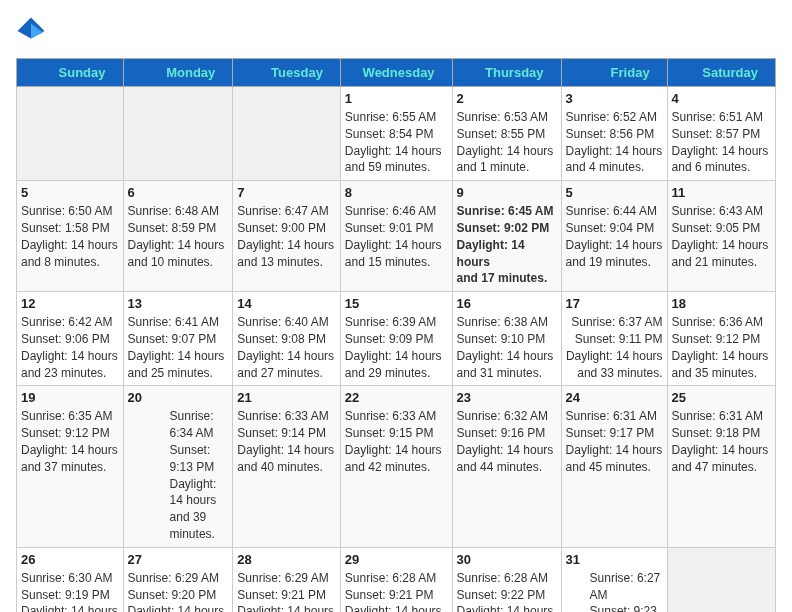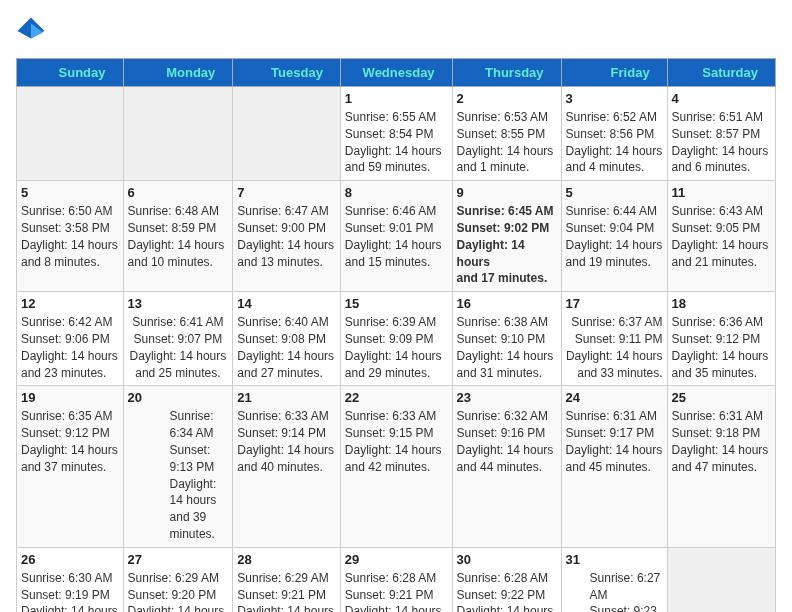--- a/index.html
+++ b/index.html
@@ -145,21 +145,21 @@
           <div class="day-info" style="white-space: pre-line;">Sunrise: 6:51 AM
 Sunset: 8:57 PM
 Daylight: 14 hours
 and 6 minutes.</div>
         </td>
       </tr>
       <tr>
         <td>
           <div class="day-number">5</div>
           <div class="day-info" style="white-space: pre-line;">Sunrise: 6:50 AM
-Sunset: 3:58 PM
+Sunset: 1:58 PM
 Daylight: 14 hours
 and 8 minutes.</div>
         </td>
         <td>
           <div class="day-number">6</div>
           <div class="day-info" style="white-space: pre-line;">Sunrise: 6:48 AM
 Sunset: 8:59 PM
 Daylight: 14 hours
 and 10 minutes.</div>
         </td>
@@ -202,21 +202,21 @@
       <tr>
         <td>
           <div class="day-number">12</div>
           <div class="day-info" style="white-space: pre-line;">Sunrise: 6:42 AM
 Sunset: 9:06 PM
 Daylight: 14 hours
 and 23 minutes.</div>
         </td>
         <td>
           <div class="day-number">13</div>
-          <div class="day-info" style="white-space: pre-line; text-align: center;">Sunrise: 6:41 AM
+          <div class="day-info" style="white-space: pre-line;">Sunrise: 6:41 AM
 Sunset: 9:07 PM
 Daylight: 14 hours
 and 25 minutes.</div>
         </td>
         <td>
           <div class="day-number">14</div>
           <div class="day-info" style="white-space: pre-line;">Sunrise: 6:40 AM
 Sunset: 9:08 PM
 Daylight: 14 hours
 and 27 minutes.</div>

